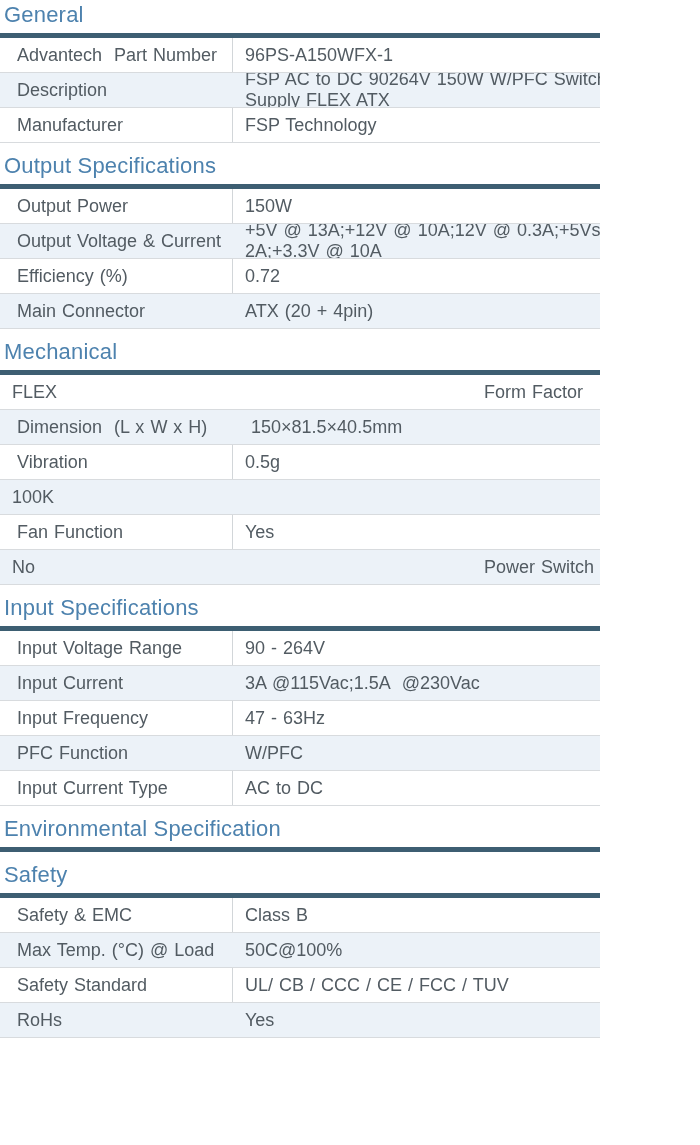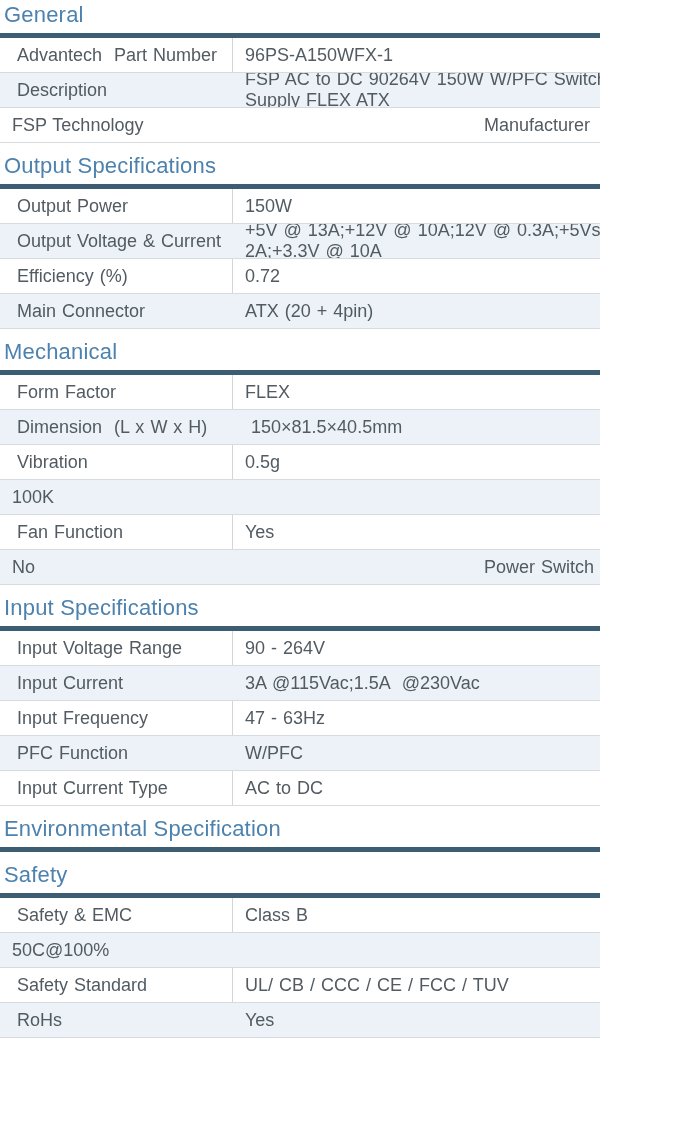--- a/index.html
+++ b/index.html
@@ -72,22 +72,22 @@
     <div class="spec-table">
       <div class="row">
         <div class="cell label">Advantech  Part Number</div>
         <div class="cell value">96PS-A150WFX-1</div>
       </div>
       <div class="row alt">
         <div class="cell label">Description</div>
         <div class="cell value">FSP AC to DC 90264V 150W W/PFC Switch Power Supply FLEX ATX</div>
       </div>
       <div class="row">
+        <div class="cell label">Manufacturer</div>
         <div class="cell value">FSP Technology</div>
-        <div class="cell label">Manufacturer</div>
       </div>
     </div>
   </section>
 
   <section class="spec-section">
     <h2 class="spec-heading">Output Specifications</h2>
     <div class="spec-bar"></div>
     <div class="spec-table">
       <div class="row">
         <div class="cell label">Output Power</div>
@@ -106,22 +106,22 @@
         <div class="cell value">ATX (20 + 4pin)</div>
       </div>
     </div>
   </section>
 
   <section class="spec-section">
     <h2 class="spec-heading">Mechanical</h2>
     <div class="spec-bar"></div>
     <div class="spec-table">
       <div class="row">
+        <div class="cell value">FLEX</div>
         <div class="cell label">Form Factor</div>
-        <div class="cell value">FLEX</div>
       </div>
       <div class="row alt">
         <div class="cell label">Dimension  (L x W x H)</div>
         <div class="cell value"> 150×81.5×40.5mm</div>
       </div>
       <div class="row">
         <div class="cell label">Vibration</div>
         <div class="cell value">0.5g</div>
       </div>
       <div class="row alt">
@@ -172,20 +172,21 @@
 
   <section class="spec-section">
     <h2 class="spec-heading">Safety</h2>
     <div class="spec-bar"></div>
     <div class="spec-table">
       <div class="row">
         <div class="cell label">Safety &amp; EMC</div>
         <div class="cell value">Class B</div>
       </div>
       <div class="row alt">
+        <div class="cell label">Max Temp. (°C) @ Load</div>
         <div class="cell value">50C@100%</div>
       </div>
       <div class="row">
         <div class="cell label">Safety Standard</div>
         <div class="cell value">UL/ CB / CCC / CE / FCC / TUV</div>
       </div>
       <div class="row alt">
         <div class="cell label">RoHs</div>
         <div class="cell value">Yes</div>
       </div>

